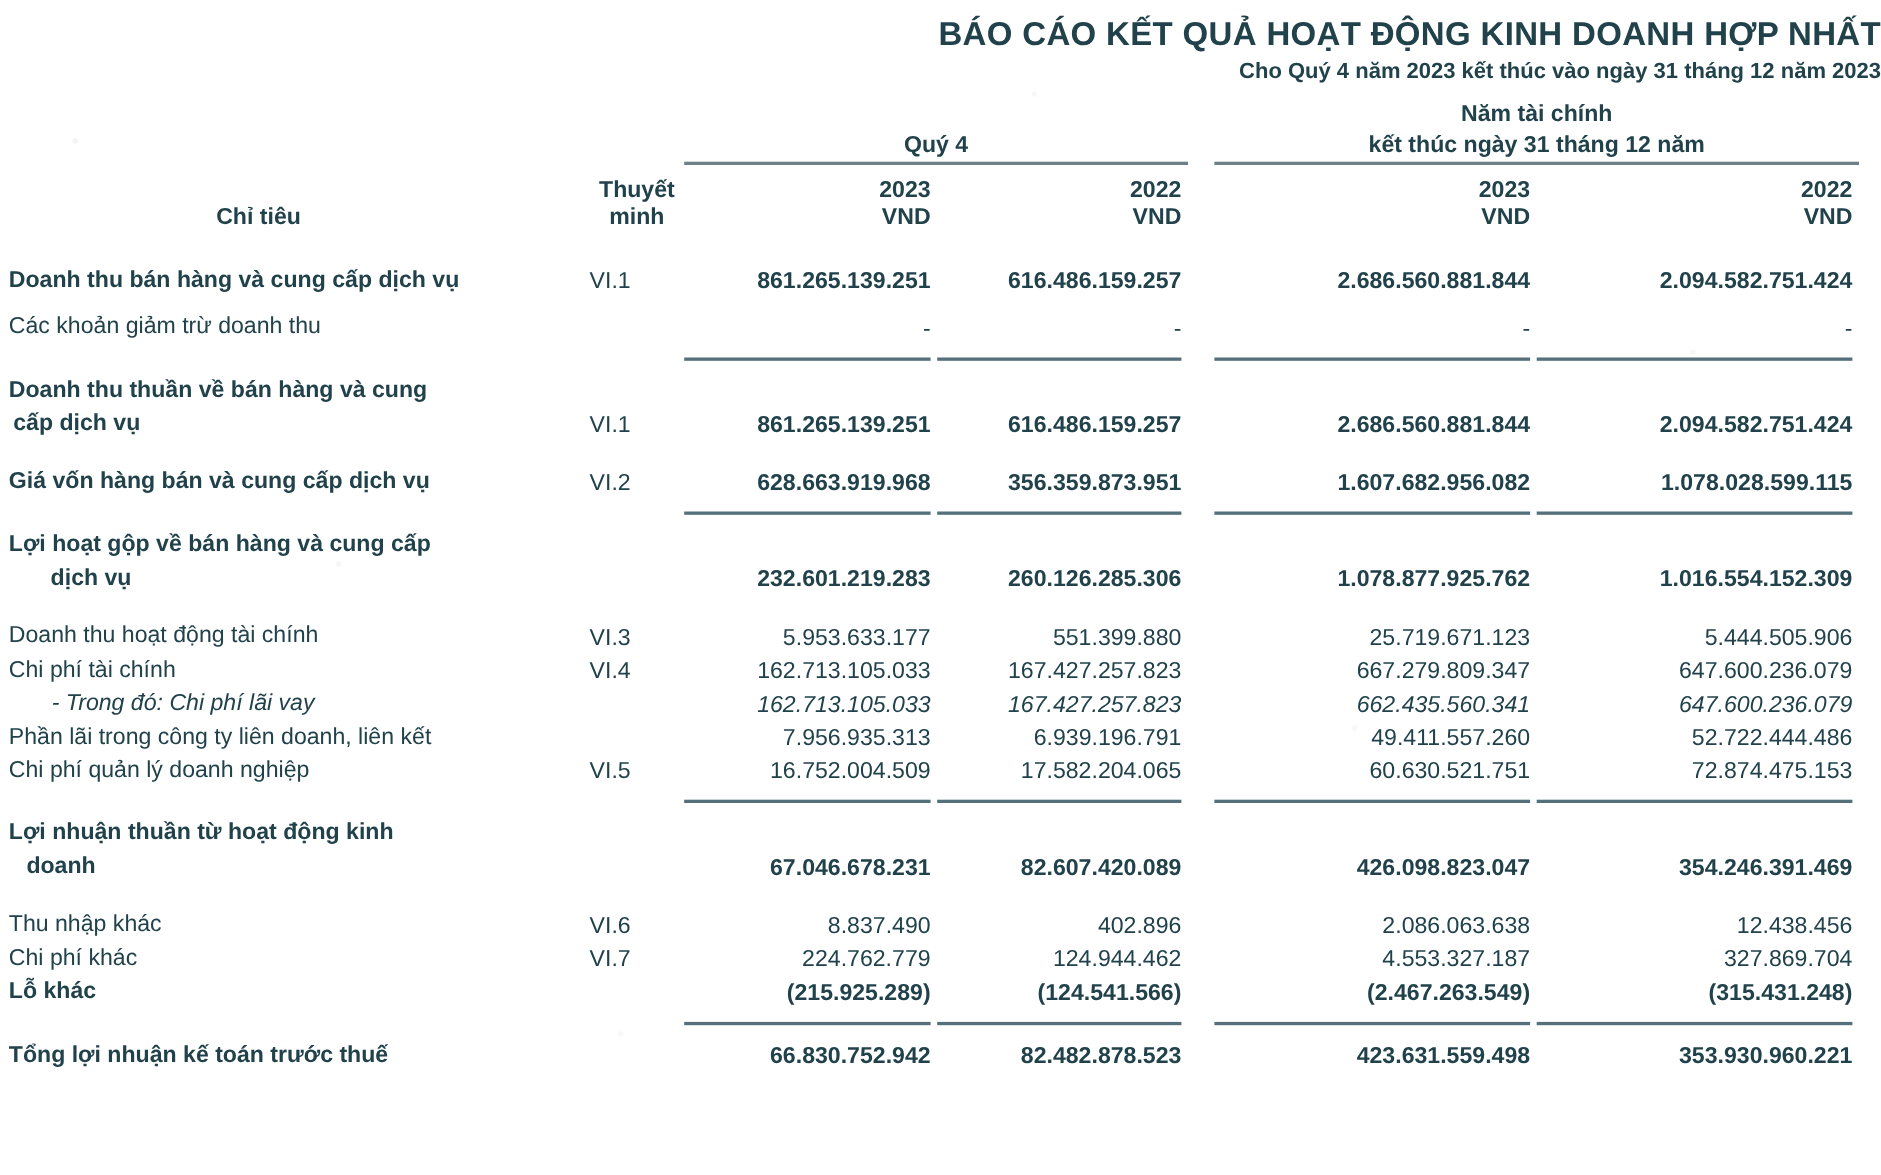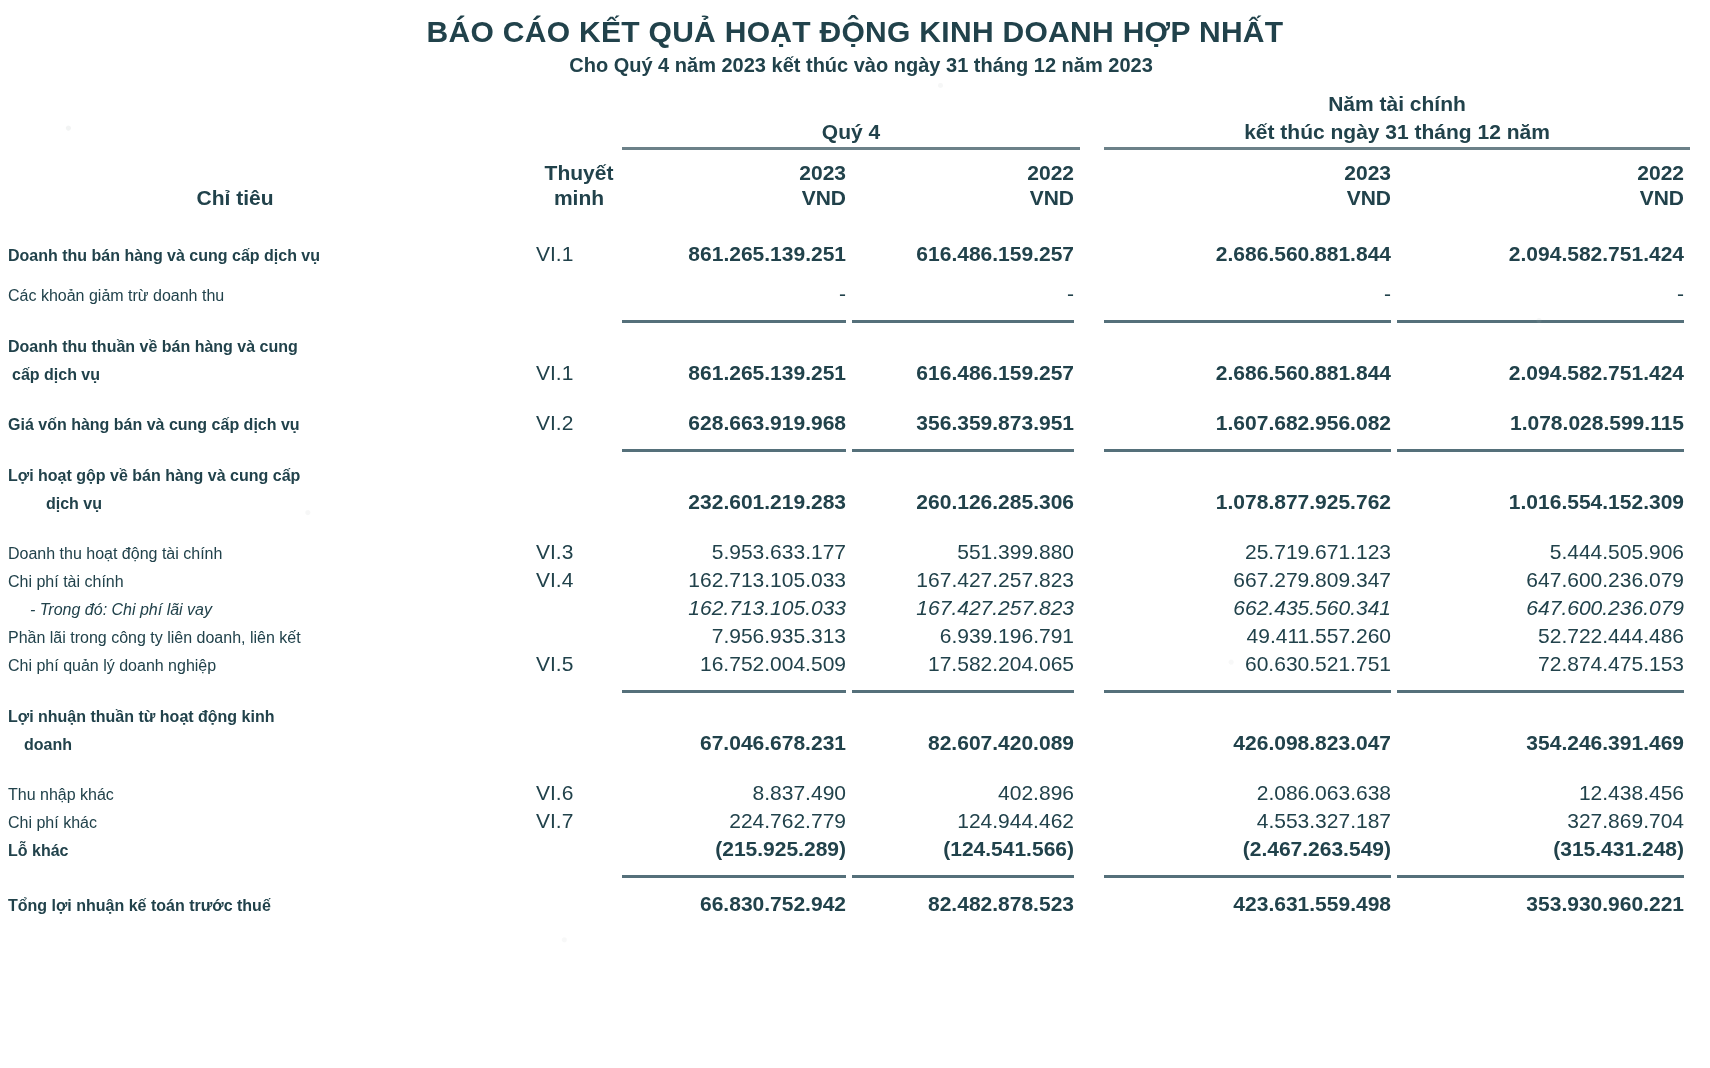--- a/index.html
+++ b/index.html
@@ -26,21 +26,21 @@
       radial-gradient(circle at 4% 12%, rgba(180,185,185,.30) 0 2px, transparent 3px),
       radial-gradient(circle at 18% 48%, rgba(180,185,185,.22) 0 2px, transparent 3px),
       radial-gradient(circle at 55% 8%,  rgba(180,185,185,.20) 0 2px, transparent 3px),
       radial-gradient(circle at 72% 62%, rgba(180,185,185,.18) 0 2px, transparent 3px),
       radial-gradient(circle at 90% 30%, rgba(180,185,185,.20) 0 2px, transparent 3px),
       radial-gradient(circle at 33% 88%, rgba(180,185,185,.18) 0 2px, transparent 3px);
   }
 
   
   .title-block {
-    text-align: center;
+    text-align: right;
     padding-top: 14px;
   }
   .doc-title {
     font-size: 30px;
     font-weight: bold;
     letter-spacing: .3px;
     line-height: 1.18;
   }
   .doc-subtitle {
     font-size: 20px;
@@ -100,26 +100,26 @@
     text-align: center;
     font-size: 21px;
     font-weight: bold;
     line-height: 1.2;
     white-space: pre-line;
     padding-left: 6px;
   }
 
   
   .lbl {
-    font-size: 16px;
+    font-size: 21px;
     padding: 2px 0 2px 8px;
     line-height: 1.26;
   }
   .lbl.bold { font-weight: bold; }
-  .lbl.italic { font-style: italic; padding-left: 30px; }
+  .lbl.italic { font-style: italic; padding-left: 47px; }
   .lbl.indent2 { padding-left: 8px; }
 
   .note {
     font-size: 21px;
     text-align: left;
     padding: 2px 0 2px 6px;
     white-space: nowrap;
   }
 
   .num {

